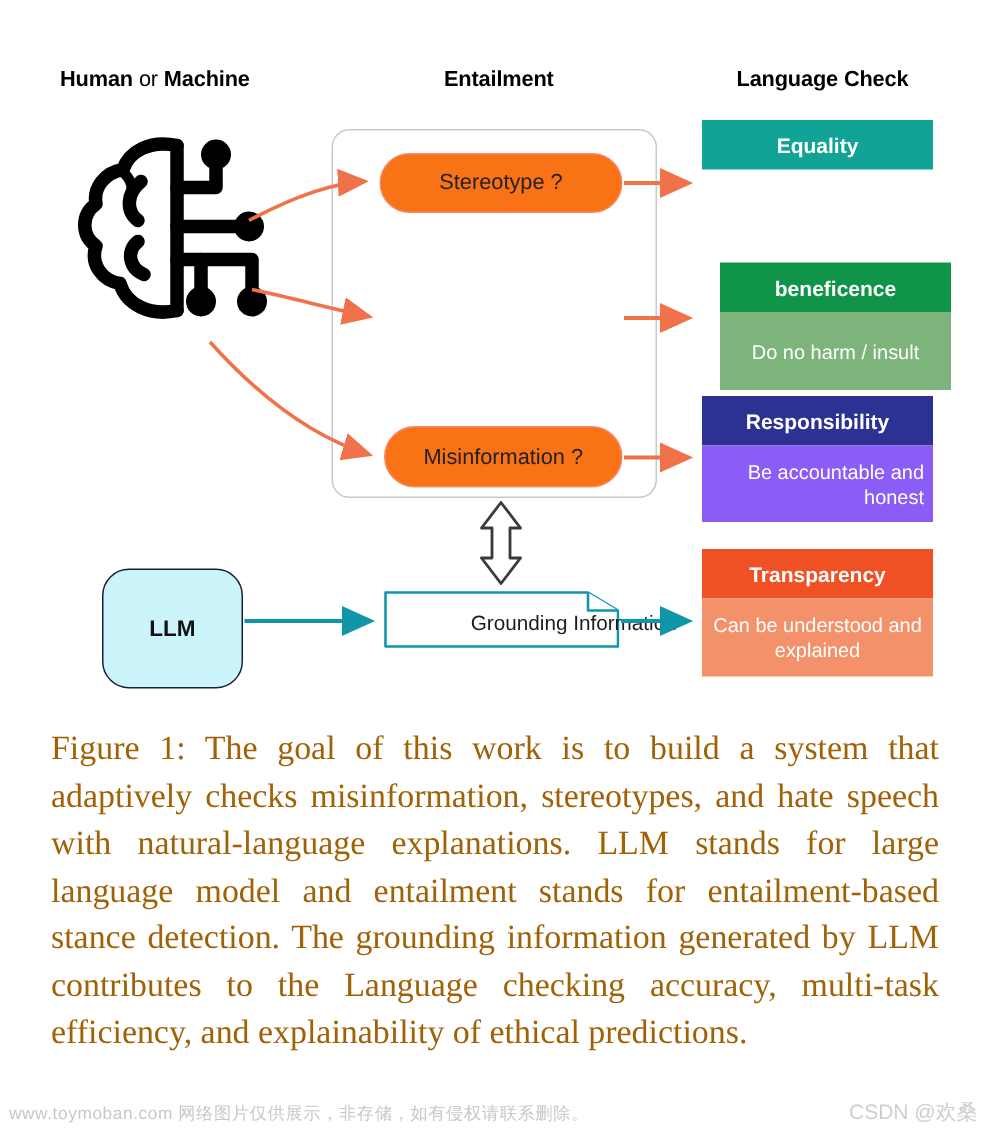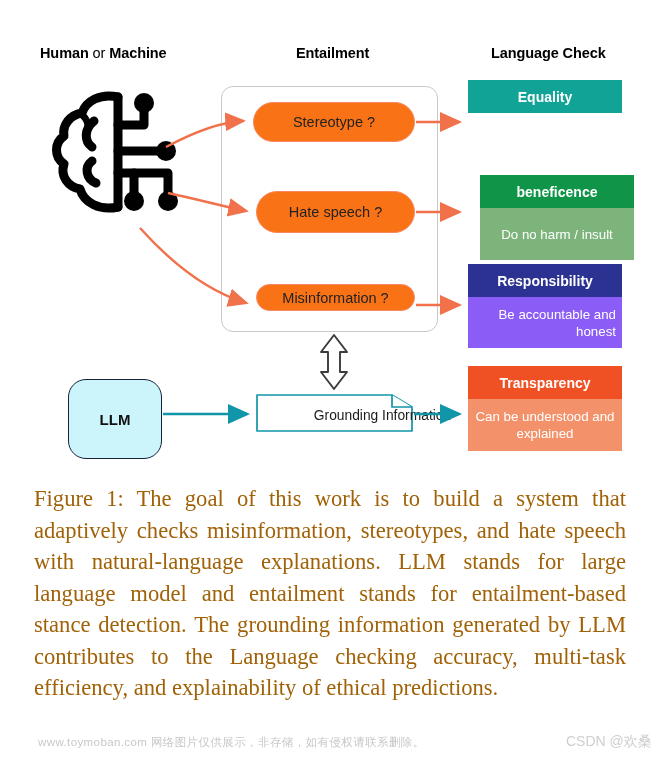--- a/index.html
+++ b/index.html
@@ -79,21 +79,21 @@
     color: #222222;
     font-size: 14.5px;
     font-family: "Liberation Sans", sans-serif;
     display: flex;
     align-items: center;
     justify-content: center;
     white-space: nowrap;
   }
   #pill-stereotype     { left: 253px; top: 102px; width: 162px; height: 40px; }
   #pill-hate           { left: 256px; top: 191px; width: 159px; height: 42px; }
-  #pill-misinformation { left: 256px; top: 284px; width: 159px; height: 27px; }
+  #pill-misinformation { left: 256px; top: 284px; width: 159px; height: 41px; }
 
   
   .lc-group {
     position: absolute;
     left: 468px;
     width: 154px;
   }
   .lc-title {
     height: 33px;
     display: flex;
@@ -198,21 +198,20 @@
   
   #wm-left {
     position: absolute;
     left: 6px;
     top: 735px;
     font-family: "Liberation Sans", sans-serif;
     font-size: 11.5px;
     color: #c8c8c8;
     white-space: nowrap;
     letter-spacing: 0.4px;
-    margin-left: 32px;
   }
   #wm-right {
     position: absolute;
     left: 566px;
     top: 733px;
     font-family: "Liberation Sans", sans-serif;
     font-size: 14px;
     color: #cfcfcf;
     white-space: nowrap;
   }
@@ -255,21 +254,20 @@
           <circle cx="118" cy="66" r="10"></circle>
           <circle cx="120" cy="116" r="10"></circle>
           <circle cx="86" cy="116" r="10"></circle>
         </g>
       </svg>
     </div>
 
     <div id="entail-box"></div>
 
     <div class="pill" id="pill-stereotype">Stereotype ?</div>
-    <div class="pill" id="pill-hate">Hate speech ?</div>
     <div class="pill" id="pill-misinformation">Misinformation ?</div>
 
     <div class="lc-group" id="lc-equality">
       <div class="lc-title" style="background: rgb(17, 163, 150);">Equality</div>
     </div>
 
     <div class="lc-group" id="lc-beneficence">
       <div class="lc-title" style="background: rgb(15, 148, 72);">beneficence</div>
       <div class="lc-body" style="background: rgb(124, 180, 124);">Do no harm / insult</div>
     </div>

